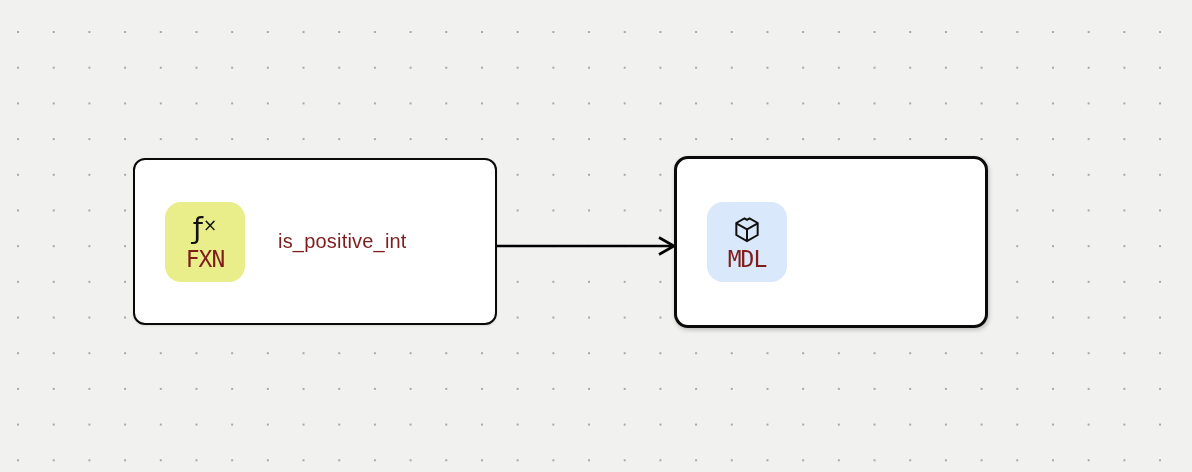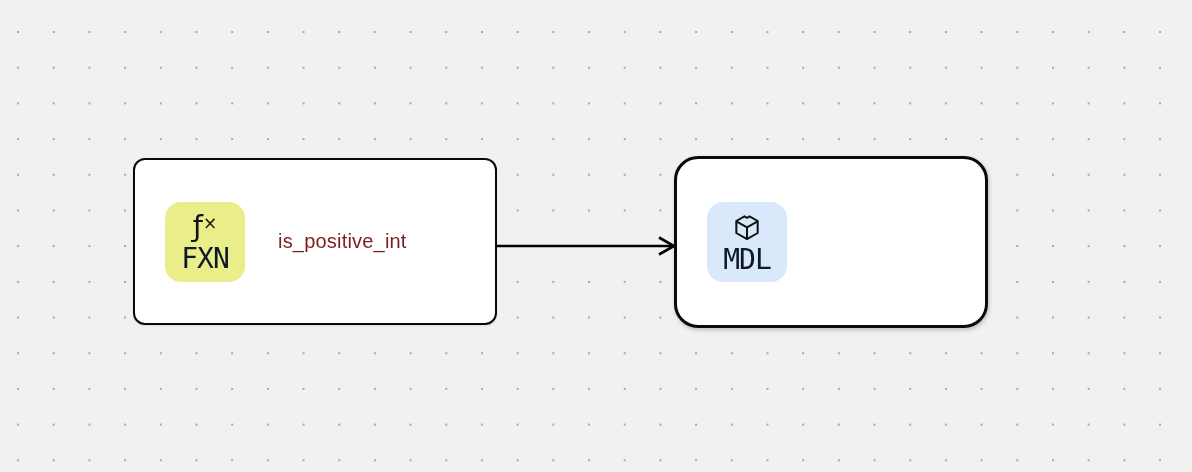--- a/index.html
+++ b/index.html
@@ -38,21 +38,21 @@
   .node-function {
     left: 133px; top: 158px;
     width: 364px; height: 167px;
   }
   .node-model {
     left: 674px; top: 156px;
     width: 314px; height: 172px;
   }
   .node.selected {
     border-width: 3.5px;
-    border-radius: 24px;
+    border-radius: 14px;
     box-shadow: 1px 2px 4px rgba(0,0,0,0.22);
   }
 
   .badge {
     width: 80px; height: 80px;
     border-radius: 16px;
     display: flex;
     flex-direction: column;
     align-items: center;
     justify-content: center;
@@ -78,24 +78,24 @@
     font-size: 17px;
     font-family: "DejaVu Sans", sans-serif;
     position: relative;
     top: -3px;
     color: #111111;
   }
   .cube-svg { display: block; }
 
   .badge-tag {
     font-family: "DejaVu Sans Mono", "Liberation Mono", monospace;
-    font-size: 28px;
+    font-size: 23px;
     line-height: 1.1;
     letter-spacing: -1px;
-    color: #0f172a;
+    color: #7f1d1d;
   }
 
   .node-label {
     font-size: 20px;
     color: #7f1d1d;
     white-space: nowrap;
     letter-spacing: 0.2px;
     text-align: center;
   }
 </style>

